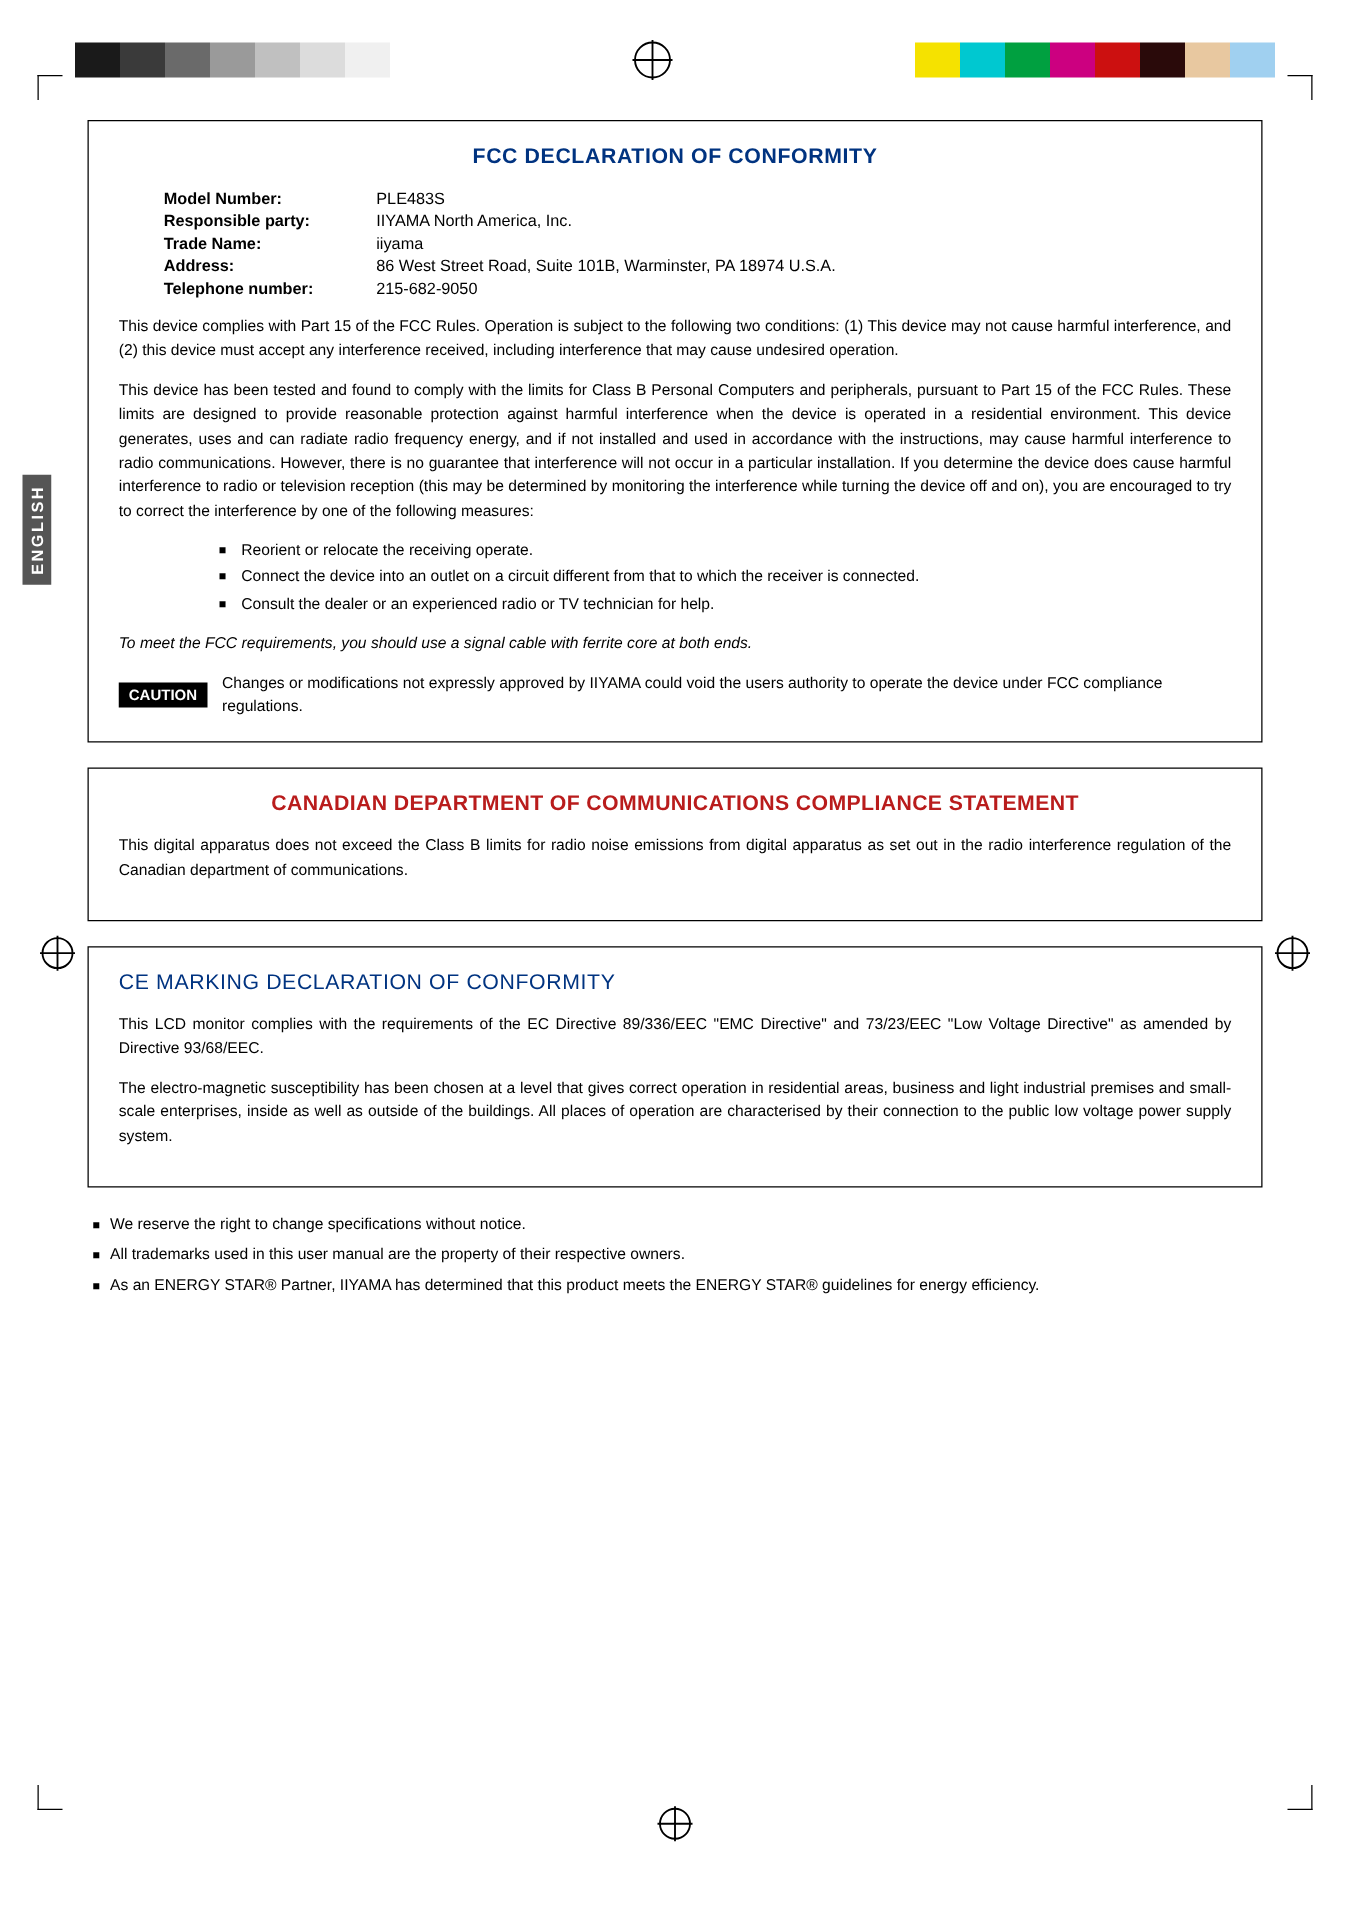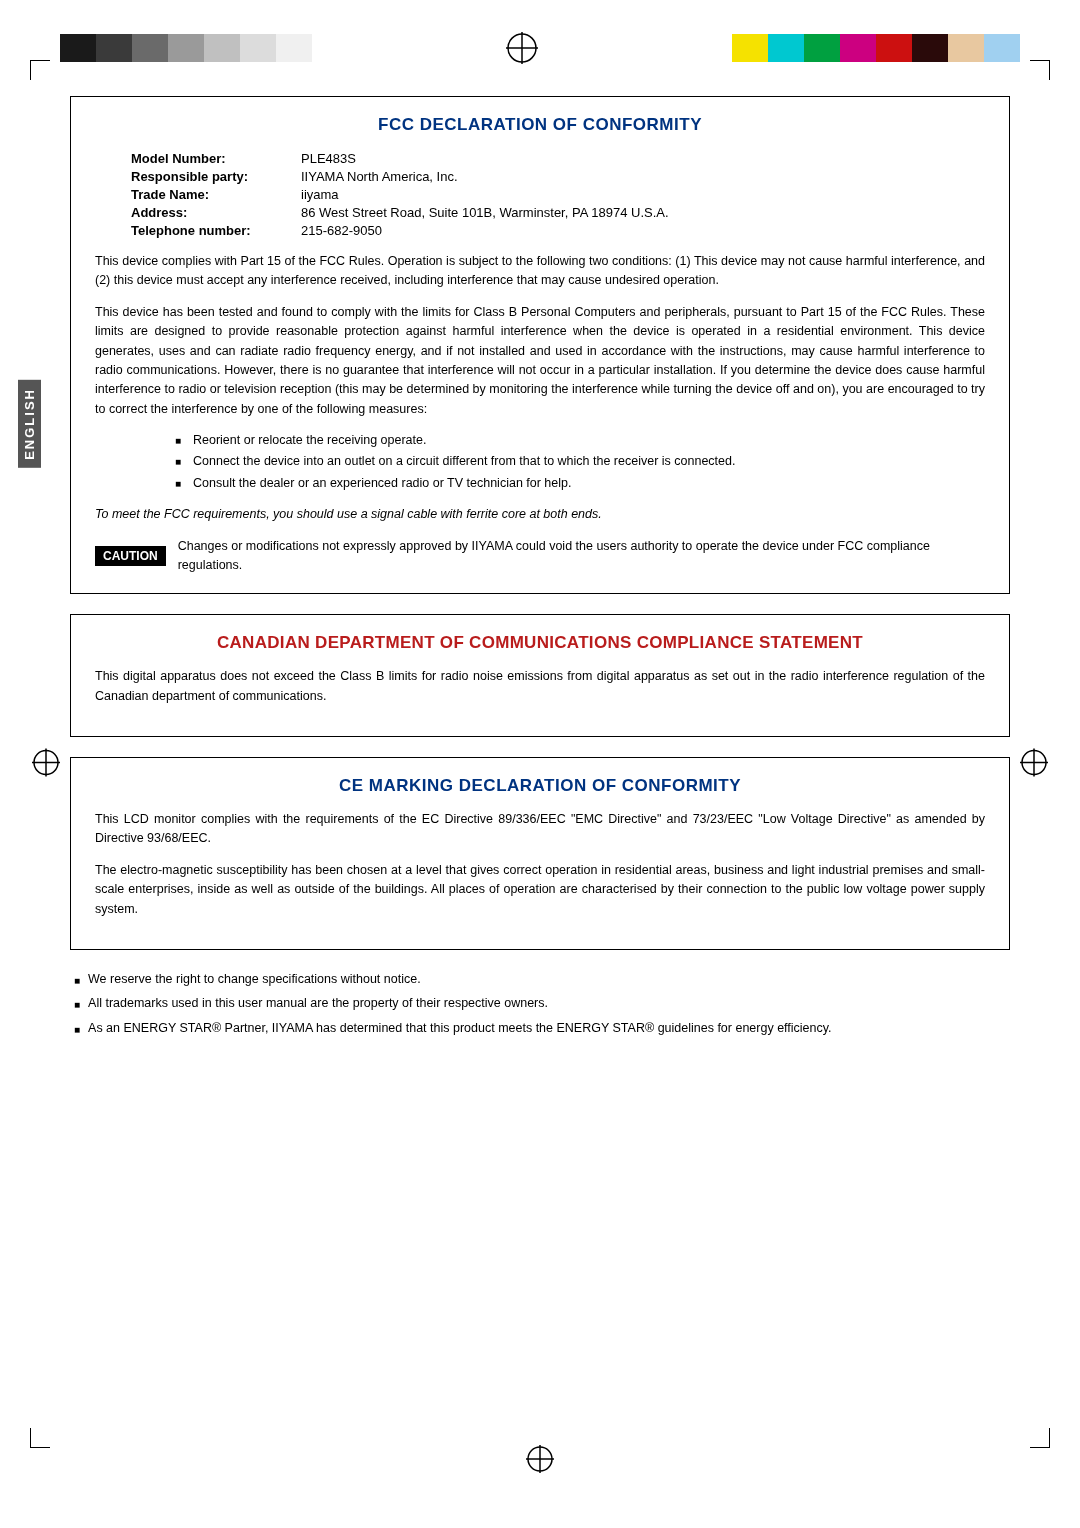--- a/index.html
+++ b/index.html
@@ -247,23 +247,22 @@
 
     
     .ce-section {
       border: 1.5px solid #000;
       margin-bottom: 20px;
       padding: 18px 24px;
     }
 
     .ce-title {
       font-size: 17px;
-      font-weight: bold;
+      font-weight: normal;
       color: #003380;
-      text-align: center;
       margin-bottom: 14px;
       letter-spacing: 0.5px;
     }
 
     
     .footer-notes {
       margin: 10px 0;
       padding: 0 4px;
     }
 

